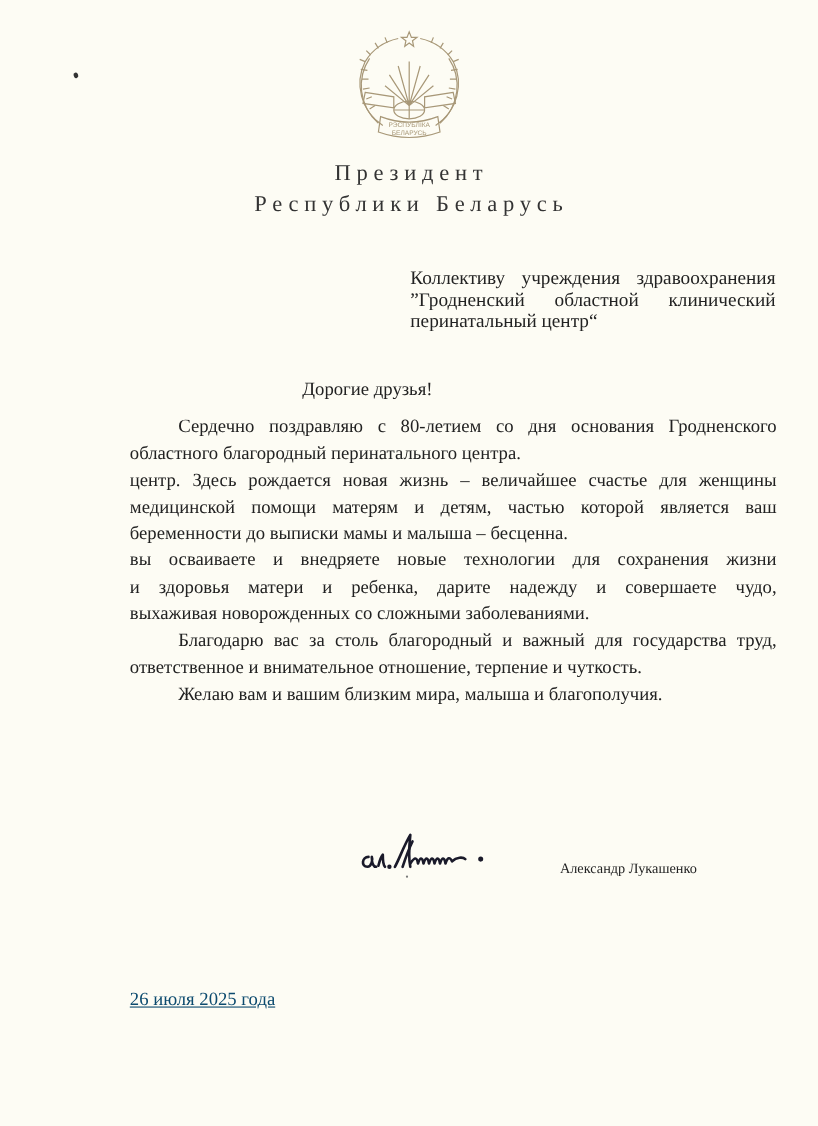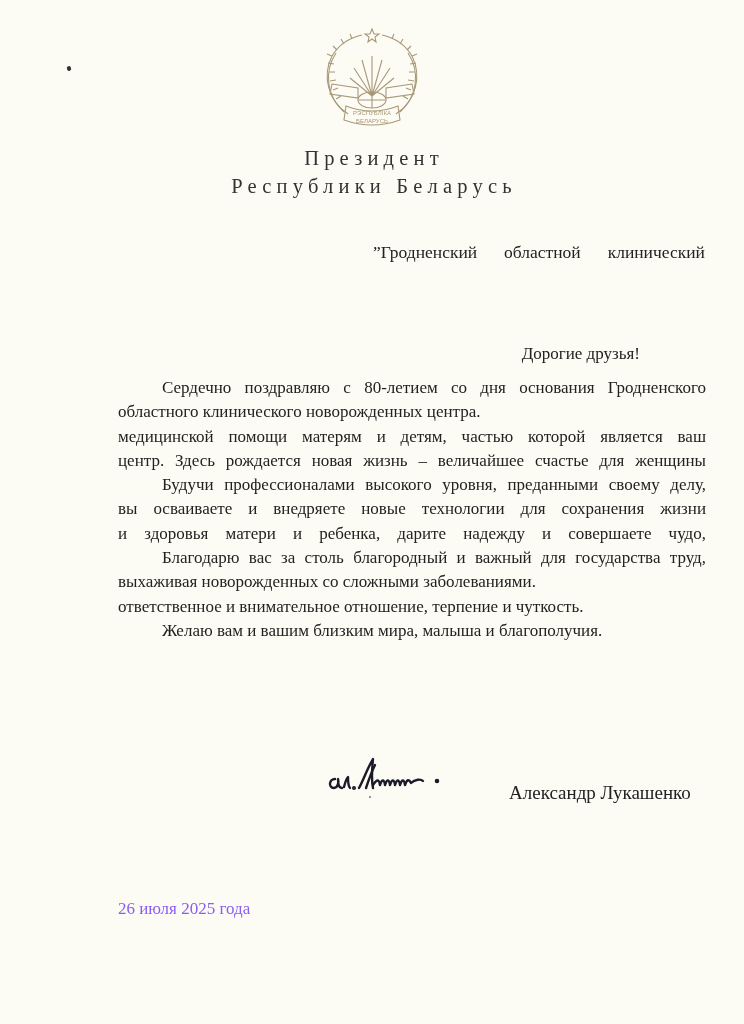--- a/index.html
+++ b/index.html
@@ -27,39 +27,39 @@
     .title.l1 { top: 147px; left: 2px; }
     .title.l2 { top: 175px; left: 2px; }
     .addressee {
       position: absolute; left: 373px; top: 243px; width: 332px;
       font-size: 17.5px; line-height: 19.5px; color: #222;
     }
     .addressee div { text-align: justify; text-align-last: justify; }
     .addressee div.last { text-align-last: left; }
     .greeting {
       position: absolute; left: 0; width: 640px; top: 344px;
-      text-align: right; font-size: 17px; color: #222;
+      text-align: center; font-size: 17px; color: #222;
       padding-left: 28px; box-sizing: border-box;
     }
     .body {
       position: absolute; left: 118px; top: 376px; width: 588px;
       font-size: 17px; line-height: 24.3px; color: #222;
     }
     .body .line { text-align: justify; text-align-last: justify; white-space: nowrap; }
     .body .line.last { text-align-last: left; }
     .body .line.indent { padding-left: 44px; }
     .signature {
       position: absolute; left: 325px; top: 757px; width: 160px; height: 36px;
     }
     .signer {
-      position: absolute; left: 509px; top: 782px; font-size: 19px; color: #222;
+      position: absolute; left: 509px; top: 782px; font-size: 13px; color: #222;
     }
     .dot { position: absolute; left: 369px; top: 796px; width: 2px; height: 2px; background:#777; border-radius:1px; }
     .date {
-      position: absolute; left: 118px; top: 899px; font-size: 17px; color: #8b5cf6;
+      position: absolute; left: 118px; top: 899px; font-size: 17px; color: #0c4a6e; text-decoration: underline;
     }
   </style>
 </head>
 <body>
 
 <div class="speck"></div>
 
 <div class="emblem">
   <svg viewBox="0 0 108 104" fill="none" stroke="#a89878" stroke-width="1.1">
 
@@ -84,35 +84,37 @@
     <path d="M28,80 Q54,90 80,80 L82,94 Q54,104 26,94 Z"></path>
     <text x="54" y="89" font-size="6" text-anchor="middle" fill="#a89878" stroke="none" font-family="Liberation Sans, sans-serif">РЭСПУБЛІКА</text>
     <text x="54" y="97" font-size="6" text-anchor="middle" fill="#a89878" stroke="none" font-family="Liberation Sans, sans-serif">БЕЛАРУСЬ</text>
   </svg>
 </div>
 
 <div class="title l1">Президент</div>
 <div class="title l2">Республики Беларусь</div>
 
 <div class="addressee">
+  <div>Коллективу учреждения здравоохранения</div>
   <div>”Гродненский областной клинический</div>
+  <div class="last">перинатальный центр“</div>
 </div>
 
 <div class="greeting">Дорогие друзья!</div>
 
 <div class="body" id="letter-body">
     <div class="line indent">Сердечно поздравляю с 80-летием со дня основания Гродненского</div>
-    <div class="line last">областного клинического новорожденных центра.</div>
+    <div class="line last">областного благородный перинатального центра.</div>
+    <div class="line">центр. Здесь рождается новая жизнь – величайшее счастье для женщины</div>
     <div class="line">медицинской помощи матерям и детям, частью которой является ваш</div>
-    <div class="line">центр. Здесь рождается новая жизнь – величайшее счастье для женщины</div>
-    <div class="line indent">Будучи профессионалами высокого уровня, преданными своему делу,</div>
+    <div class="line last">беременности до выписки мамы и малыша – бесценна.</div>
     <div class="line">вы осваиваете и внедряете новые технологии для сохранения жизни</div>
     <div class="line">и здоровья матери и ребенка, дарите надежду и совершаете чудо,</div>
+    <div class="line last">выхаживая новорожденных со сложными заболеваниями.</div>
     <div class="line indent">Благодарю вас за столь благородный и важный для государства труд,</div>
-    <div class="line last">выхаживая новорожденных со сложными заболеваниями.</div>
     <div class="line last">ответственное и внимательное отношение, терпение и чуткость.</div>
     <div class="line indent last">Желаю вам и вашим близким мира, малыша и благополучия.</div>
   </div>
 
 <div class="signature">
   <svg viewBox="0 0 160 36" width="160" height="36" fill="none" stroke="#1a1a2a" stroke-width="2.4" stroke-linecap="round" stroke-linejoin="round">
     <path d="M10,22 C4,22 3,31 9,31 C13,31 14,24 13,22 C13,27 14,31 17,31"></path>
     <path d="M19,30 C20,26 21,22 23,20 C23,25 23,29 25,31"></path>
     <circle cx="29" cy="31" r="0.8" fill="#1a1a2a"></circle>
     <path d="M34,31 C38,24 42,12 48,2 C47,12 46,22 48,31"></path>

